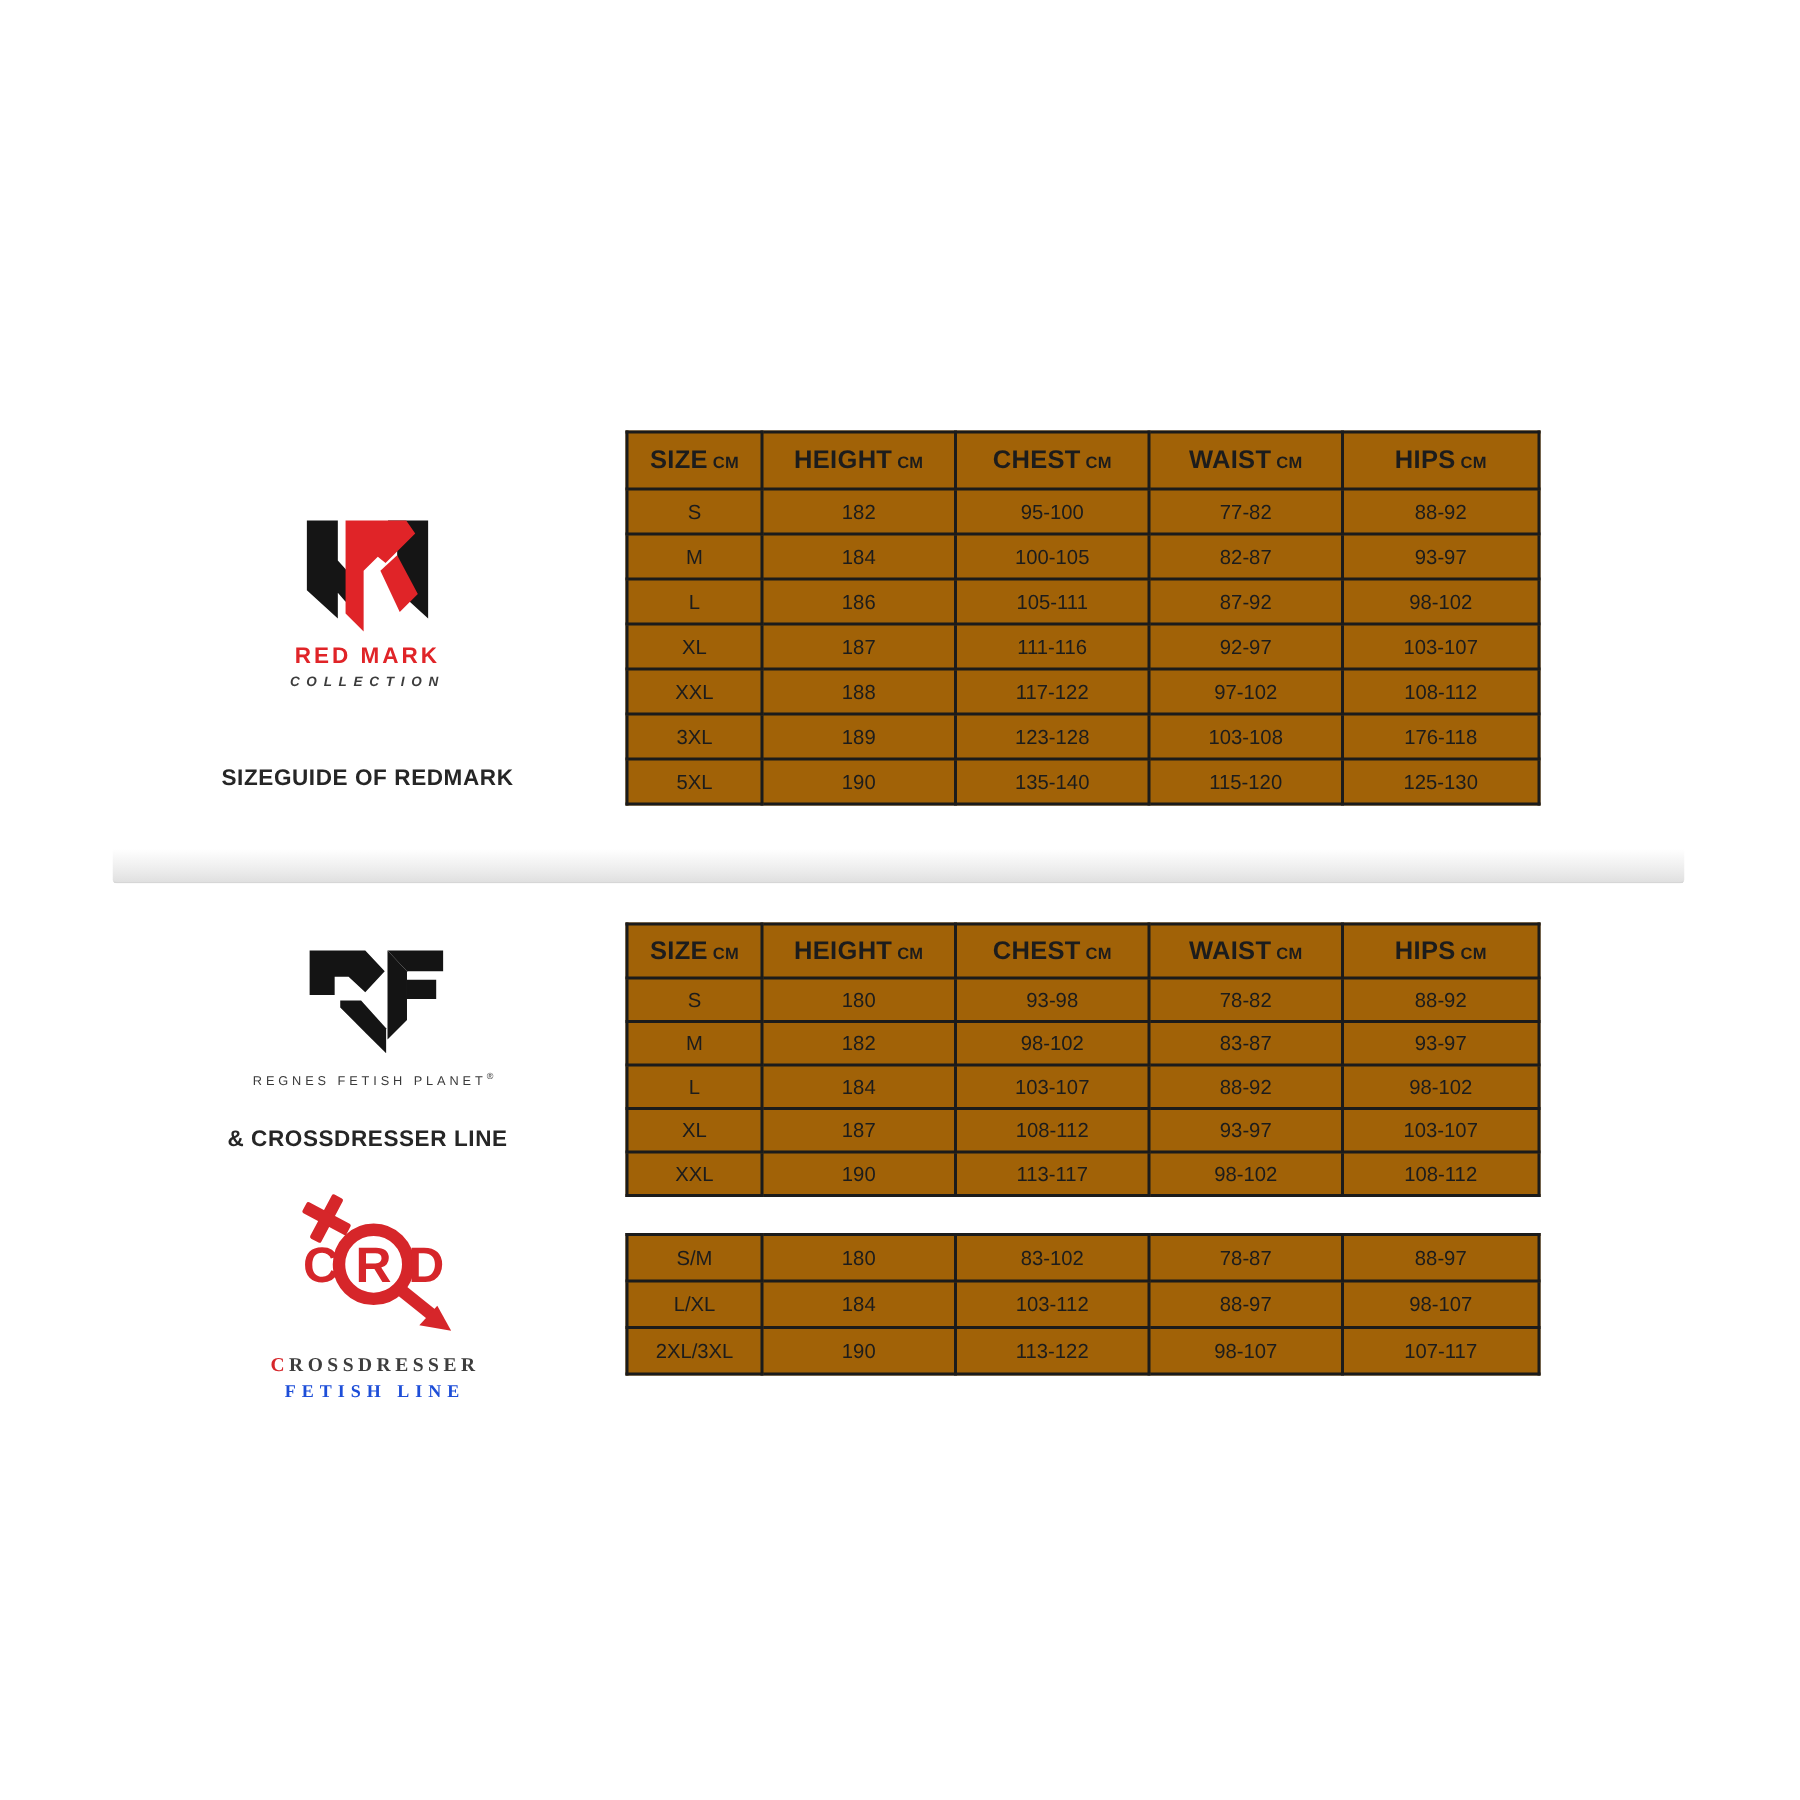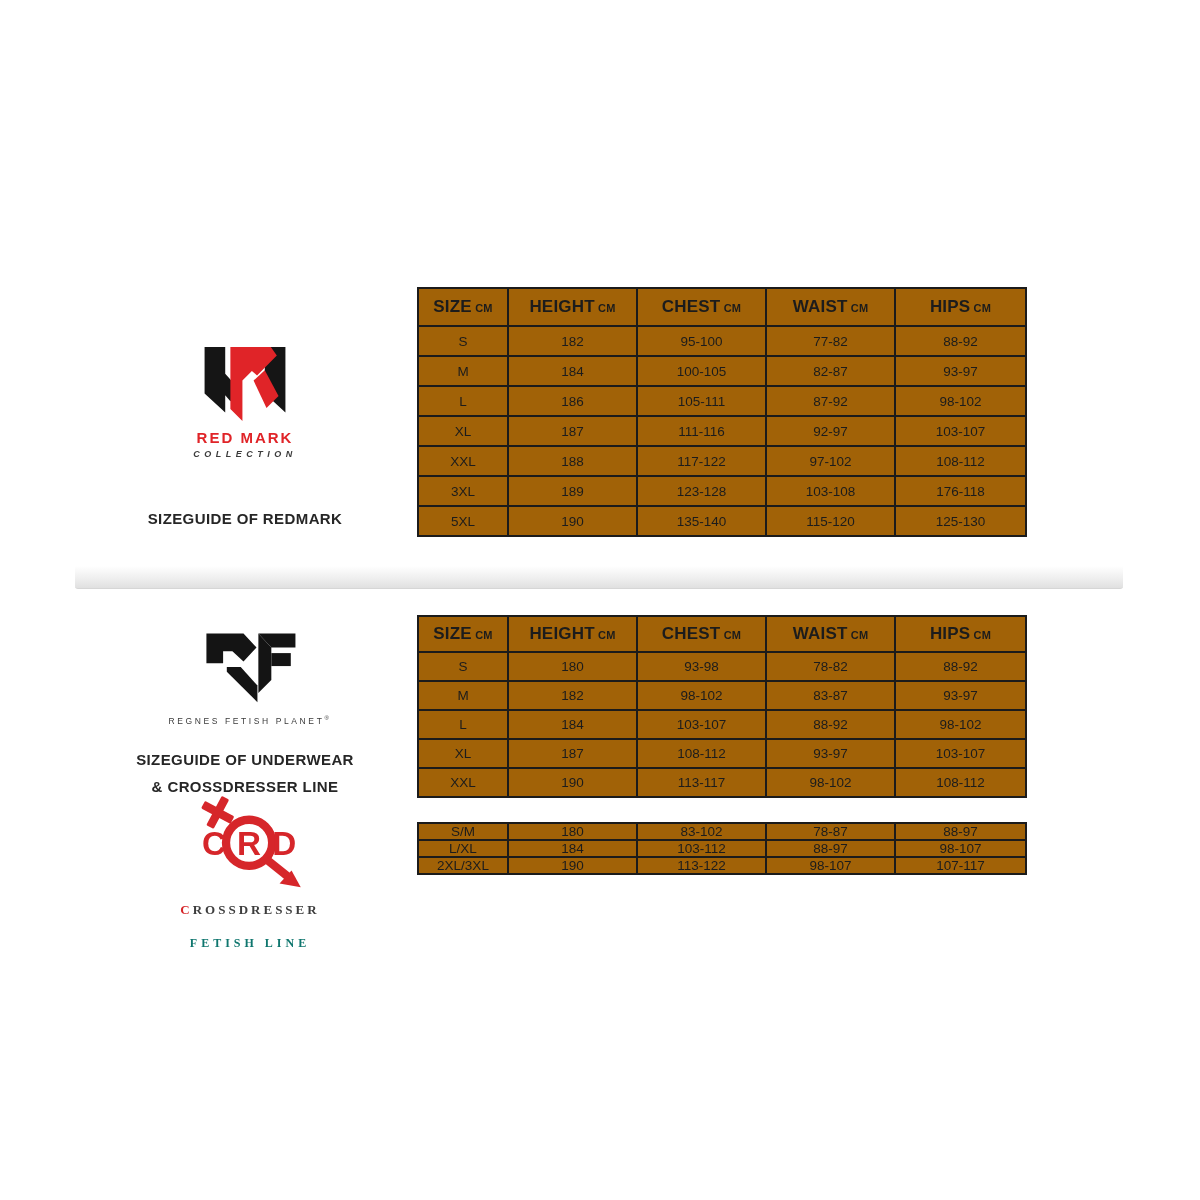--- a/index.html
+++ b/index.html
@@ -14,42 +14,42 @@
   }
   .size-table td { font-size:13.5px; font-weight:400; }
   .size-table th { font-size:17px; font-weight:700; letter-spacing:0.2px; }
   .h-unit { font-size:11px; font-weight:700; }
   .c0 { width:90px; } .c1 { width:129px; } .c2 { width:129px; } .c3 { width:129px; } .c4 { width:131px; }
   .t1 { left:417px; top:287px; width:608px; }
   .t1 tr { height:30px; } .t1 tr:first-child { height:38px; }
   .t2 { left:417px; top:615px; width:608px; }
   .t2 tr { height:29px; } .t2 tr:first-child { height:36px; }
   .t3 { left:417px; top:822px; width:608px; }
-  .t3 tr { height:17px; }
+  .t3 tr { height:31px; }
 
   
   .rm-logo { position:absolute; left:140px; top:344px; width:210px; text-align:center; }
   .rm-title { color:#e02428; font-weight:800; font-size:15px; letter-spacing:2px; margin-top:5px; }
   .rm-sub { font-size:9px; letter-spacing:4.5px; color:#3c3c3c; font-weight:600; margin-top:3px;font-style:italic; }
 
   .caption { position:absolute; left:105px; width:280px; text-align:center;
              font-weight:700; font-size:15px; line-height:27px; color:#262626; letter-spacing:0.4px; }
   .caption1 { top:457px;margin-top:48px; }
   .caption2 { top:746px; }
 
   .rf-logo { position:absolute; left:145px; top:628px; width:210px; text-align:center; }
   .rf-brand { font-size:8.5px; letter-spacing:2.6px; color:#3a3a3a; font-weight:500; margin-top:9px; }
   .rf-brand sup { font-size:6px; }
 
   .crd-logo { position:absolute; left:140px; top:793px; width:220px; text-align:center; }
   .crd-line1 { font-family:"Liberation Serif", serif; font-weight:700; font-size:13px;
                letter-spacing:3px; color:#3d3d3d; margin-top:13px; }
   .crd-line1 .c-red { color:#d6262a; }
   .crd-line2 { font-family:"Liberation Serif", serif; font-weight:700; font-size:12px;
-               letter-spacing:4px; color:#0f766e; margin-top:18px;text-align:center; }
+               letter-spacing:4px; color:#1d4ed8; margin-top:2px;text-align:center; }
 
   .divider { position:absolute; left:75px; top:566px; width:1048px; height:23px;
              background:linear-gradient(180deg, rgba(255,255,255,0) 0%, #ececec 65%, #e0e0e0 100%);
              border-bottom:1px solid #d6d6d6; border-radius:0 0 3px 3px; }
 
   svg { display:block; margin:0 auto; }
 </style>
 </head>
 <body>
 
@@ -145,21 +145,20 @@
     <polygon fill="#141414" points="64,6 104,6 104,21 78,21"></polygon>
     <polygon fill="#141414" points="78,27 99,27 99,41 78,41"></polygon>
     <polygon fill="#141414" points="64,6 78,21 78,56 64,70"></polygon>
   </svg>
   <div class="rf-brand">
     <span>REGNES FETISH PLANET</span><sup>®</sup>
   </div>
 </div>
 
 <div class="caption caption2">
-  <div>SIZEGUIDE OF UNDERWEAR</div>
   <div>&amp; CROSSDRESSER LINE</div>
 </div>
 
 <table class="size-table t2">
   <colgroup>
       <col class="c0">
       <col class="c1">
       <col class="c2">
       <col class="c3">
       <col class="c4">

